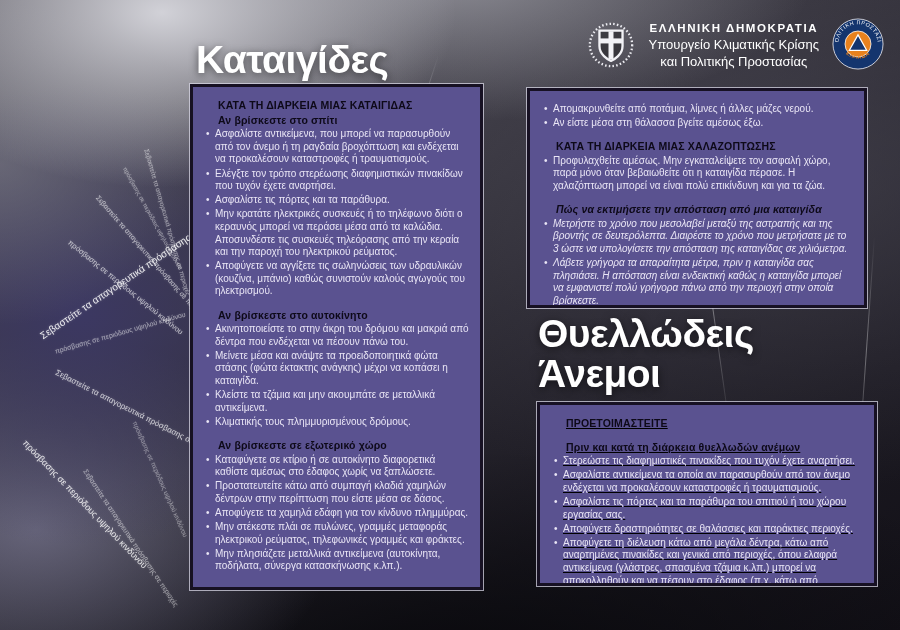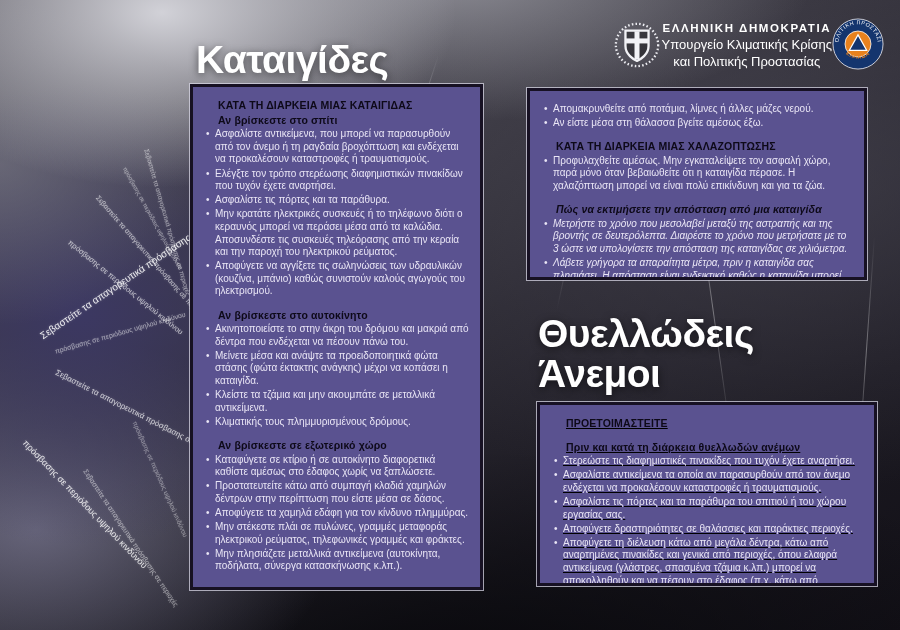--- a/index.html
+++ b/index.html
@@ -37,34 +37,34 @@
   .st2{left:127px;top:166px;font-size:6px;opacity:.5;transform:rotate(61deg)}
   .st3{left:100px;top:194px;font-size:7px;opacity:.65;transform:rotate(49deg)}
   .st4{left:72px;top:238px;font-size:7.5px;opacity:.7;transform:rotate(39deg)}
   .st5{left:38px;top:332px;font-size:10px;opacity:.9;transform:rotate(-34deg)}
   .st6{left:54px;top:348px;font-size:7px;opacity:.55;transform:rotate(-16deg)}
   .st7{left:58px;top:368px;font-size:8px;opacity:.75;transform:rotate(27deg)}
   .st8{left:28px;top:438px;font-size:9px;opacity:.85;transform:rotate(46deg)}
   .st9{left:88px;top:468px;font-size:7px;opacity:.55;transform:rotate(56deg)}
   .st10{left:138px;top:420px;font-size:6.5px;opacity:.45;transform:rotate(66deg)}
   
-  .gov{position:absolute;top:18px;right:16px;display:flex;align-items:center;}
+  .gov{position:absolute;top:18px;right:16px;display:flex;align-items:center;gap:13px;}
   .gov-text{text-align:center;color:#fff;}
   .gov-republic{font-size:11.5px;font-weight:700;letter-spacing:1.6px;margin-bottom:3px;}
   .gov-ministry{font-size:13px;line-height:1.25;}
   
   .title-storms{position:absolute;left:196px;top:38px;font-size:39px;font-weight:700;color:#fff;
     letter-spacing:-.5px;text-shadow:0 2px 8px rgba(0,0,0,.55);}
   .title-winds{position:absolute;left:538px;top:314px;font-size:39px;font-weight:700;color:#fff;
     line-height:1.03;letter-spacing:-.5px;text-shadow:0 2px 8px rgba(0,0,0,.55);}
   
   .panel{position:absolute;background:var(--panel);border:3px solid var(--panel-border);
     outline:1px solid var(--panel-outline);overflow:hidden;}
   .panel-storm-left{left:190px;top:84px;width:293px;height:506px;padding:12px 11px 8px 13px;}
-  .panel-storm-right{left:527px;top:88px;width:340px;height:192px;padding:12px 13px 8px 14px;}
+  .panel-storm-right{left:527px;top:88px;width:340px;height:220px;padding:12px 13px 8px 14px;}
   .panel-winds{left:537px;top:402px;width:340px;height:184px;padding:12px 13px 8px 14px;text-decoration:underline;}
   
   .blk-heading,.blk-subheading,.blk-subheading-italic{
     font-weight:700;color:var(--ink);font-size:10.5px;line-height:1.3;margin-bottom:1px;letter-spacing:.15px;padding-left:12px;}
   .blk-subheading-italic{font-style:italic;}
   .blk-bullet,.blk-bullet-italic{color:var(--bullet);font-size:10px;line-height:1.26;
     padding-left:9px;position:relative;margin-bottom:1.5px;}
   .blk-bullet::before,.blk-bullet-italic::before{content:"\2022";position:absolute;left:0;top:0;}
   .blk-bullet-italic{font-style:italic;}
   .blk-spacer{height:9px;}

